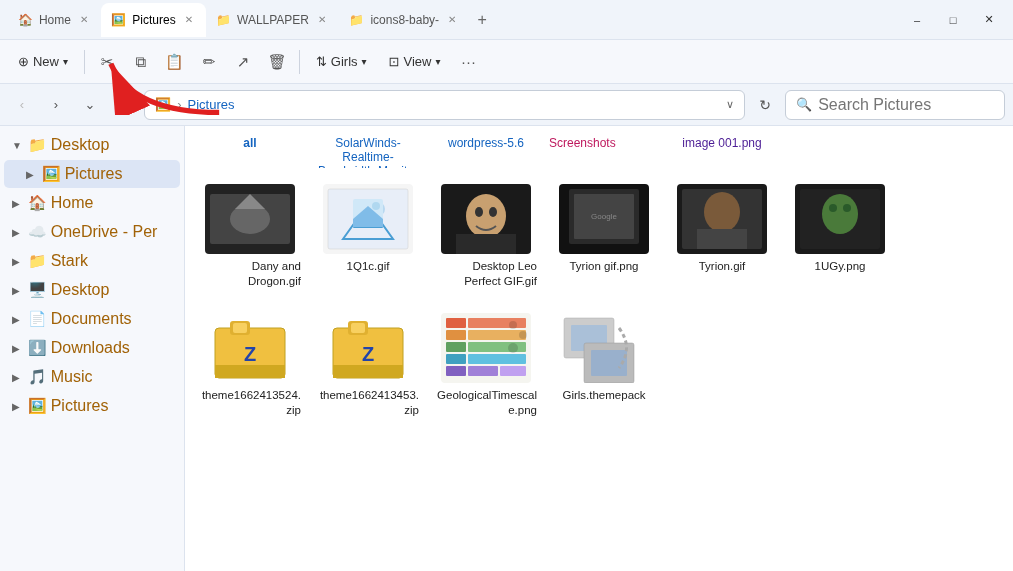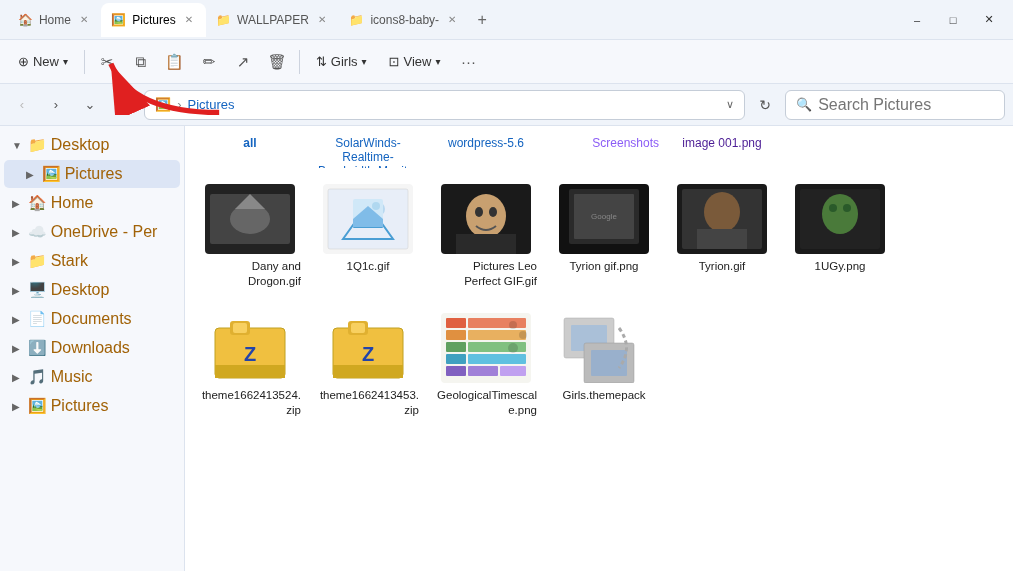--- a/index.html
+++ b/index.html
@@ -397,21 +397,21 @@
         <span class="sidebar-label">Pictures</span>
       </div>
     </div>
 
     <div class="file-area">
 
       <div style="display:flex; gap:8px; margin-bottom:8px; overflow:hidden; height:32px;">
         <div style="width:110px; text-align:center; font-size:12px; color:#1464c0; cursor:pointer;font-weight:bold;">all</div>
         <div style="width:110px; text-align:center; font-size:12px; color:#1464c0; cursor:pointer; overflow:hidden; height:32px; word-break:break-word;">SolarWinds-Realtime-Bandwidth-Monitor</div>
         <div style="width:110px; text-align:center; font-size:12px; color:#1464c0; cursor:pointer;">wordpress-5.6</div>
-        <div style="width:110px; text-align:right; font-size:12px; color:#8b5cf6; cursor:pointer;">Screenshots</div>
+        <div style="width:110px; text-align:left; font-size:12px; color:#be185d; cursor:pointer;">Screenshots</div>
         <div style="width:110px; text-align:center; font-size:12px; color:#4c1d95; cursor:pointer;">image 001.png</div>
       </div>
 
       <div class="file-grid">
 
         <div class="file-item">
           <div class="file-thumb">
             <svg viewBox="0 0 90 70" xmlns="http://www.w3.org/2000/svg">
               <rect width="90" height="70" fill="#222"></rect>
               <rect x="5" y="10" width="80" height="50" fill="#444" rx="2"></rect>
@@ -443,21 +443,21 @@
           <div class="file-thumb">
             <svg viewBox="0 0 90 70" xmlns="http://www.w3.org/2000/svg">
               <rect width="90" height="70" fill="#1a1a1a"></rect>
               <ellipse cx="45" cy="32" rx="20" ry="22" fill="#c8a070"></ellipse>
               <rect x="15" y="50" width="60" height="20" fill="#2a2a2a"></rect>
               <ellipse cx="38" cy="28" rx="4" ry="5" fill="#333"></ellipse>
               <ellipse cx="52" cy="28" rx="4" ry="5" fill="#333"></ellipse>
               <path d="M35,42 Q45,50 55,42" stroke="#555" stroke-width="2" fill="none"></path>
             </svg>
           </div>
-          <span class="file-label">Pictures Leo Perfect GIF.gif</span>
+          <span class="file-label">Desktop Leo Perfect GIF.gif</span>
         </div>
 
         <div class="file-item">
           <div class="file-thumb">
             <svg viewBox="0 0 90 70" xmlns="http://www.w3.org/2000/svg">
               <rect width="90" height="70" fill="#111"></rect>
               <rect x="10" y="5" width="70" height="55" fill="#2a2a2a" rx="2"></rect>
               <rect x="15" y="10" width="60" height="45" fill="#444" rx="1"></rect>
               <text x="45" y="35" text-anchor="middle" fill="#888" font-size="8">Google</text>
             </svg>

